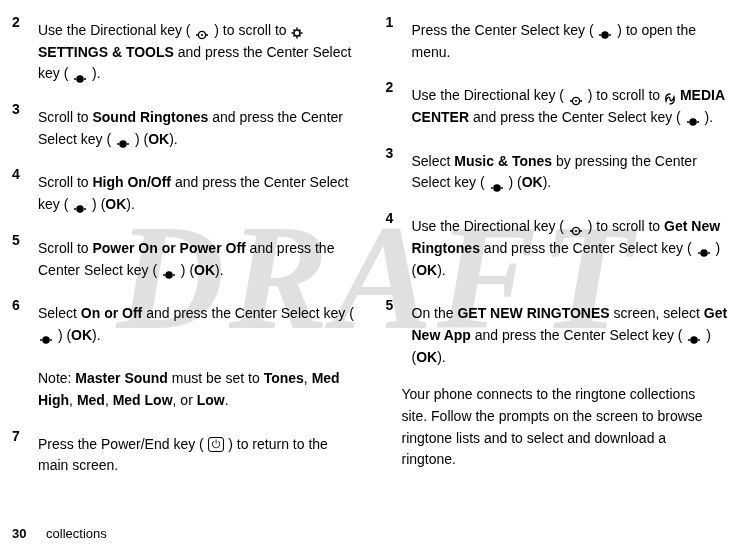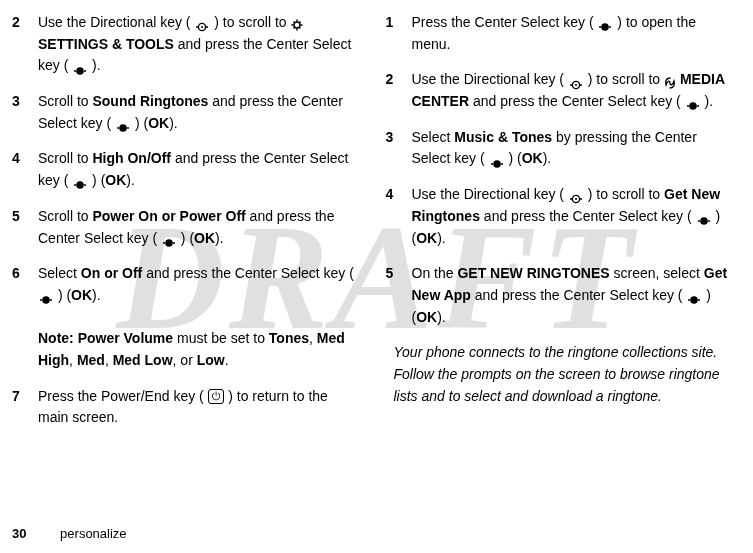--- a/index.html
+++ b/index.html
@@ -62,23 +62,24 @@
   }
   .num {
     font-weight: bold;
     font-size: 14px;
     width: 14px;
     flex-shrink: 0;
     font-family: Arial, sans-serif;
   }
   .body {
     flex: 1;
+    margin-top: 8px;
   }
   .ui-bold { font-weight: bold; font-family: "Arial Narrow", Arial, sans-serif; font-stretch: condensed; }
-  .note-label { font-weight: bold; }
+  .note-label { font-weight: normal; }
   .icon {
     display: inline-block;
     vertical-align: middle;
     position: relative;
     top: -1px;
   }
   
   .icon-select {
     width: 16px; height: 10px;
   }
@@ -100,30 +101,29 @@
     border: 1px solid #000;
     border-radius: 3px;
     padding: 0 3px;
     font-size: 11px;
     line-height: 13px;
     vertical-align: middle;
   }
   p.after {
     font-size: 14px;
     line-height: 1.55;
-    margin: 8px;
-    font-style: italic;
+    margin: 16px;
   }
   .footer {
     position: absolute;
     bottom: 12px;
     left: 12px;
     font-size: 13px;
   }
-  .footer .pg { font-weight: bold; margin-right: 30px; }
+  .footer .pg { font-weight: bold; margin-right: 16px; }
 </style>
 </head>
 <body>
 
 <div class="watermark">DRAFT</div>
 
 <div class="page">
   <div class="cols">
     <div class="col">
       <ol class="steps" id="left-steps">
@@ -203,21 +203,21 @@
           <li class="step">
             <div class="num">6</div>
             <div class="body">Select <span class="ui-bold">On or Off</span> and press the Center Select key (
   <span class="icon icon-select">
     <svg viewBox="0 0 16 10">
                   <circle cx="3" cy="5" r="1" fill="#000"></circle>
                   <circle cx="8" cy="5" r="3.8" fill="#000"></circle>
                   <circle cx="13" cy="5" r="1" fill="#000"></circle>
                 </svg>
   </span>
-) (<span class="ui-bold">OK</span>).<br><br><span class="note-label">Note:</span> <span class="ui-bold">Power Volume</span> must be set to <span class="ui-bold">Tones</span>, <span class="ui-bold">Med High</span>, <span class="ui-bold">Med</span>, <span class="ui-bold">Med Low</span>, or <span class="ui-bold">Low</span>.</div>
+) (<span class="ui-bold">OK</span>).<br><br><span class="note-label">Note:</span> <span class="ui-bold">Master Sound</span> must be set to <span class="ui-bold">Tones</span>, <span class="ui-bold">Med High</span>, <span class="ui-bold">Med</span>, <span class="ui-bold">Med Low</span>, or <span class="ui-bold">Low</span>.</div>
           </li>
           <li class="step">
             <div class="num">7</div>
             <div class="body">Press the Power/End key (
   <span class="icon-power">⏻</span>
 ) to return to the main screen.</div>
           </li>
         </ol>
     </div>
     <div class="col">
@@ -307,14 +307,14 @@
 ) (<span class="ui-bold">OK</span>).</div>
           </li>
         </ol>
       <p class="after">Your phone connects to the ringtone collections site. Follow the prompts on the screen to browse ringtone lists and to select and download a ringtone.</p>
     </div>
   </div>
 </div>
 
 <div class="footer">
   <span class="pg">30</span>
-  <span>personalize</span>
+  <span>collections</span>
 </div>
 
 </body></html>

